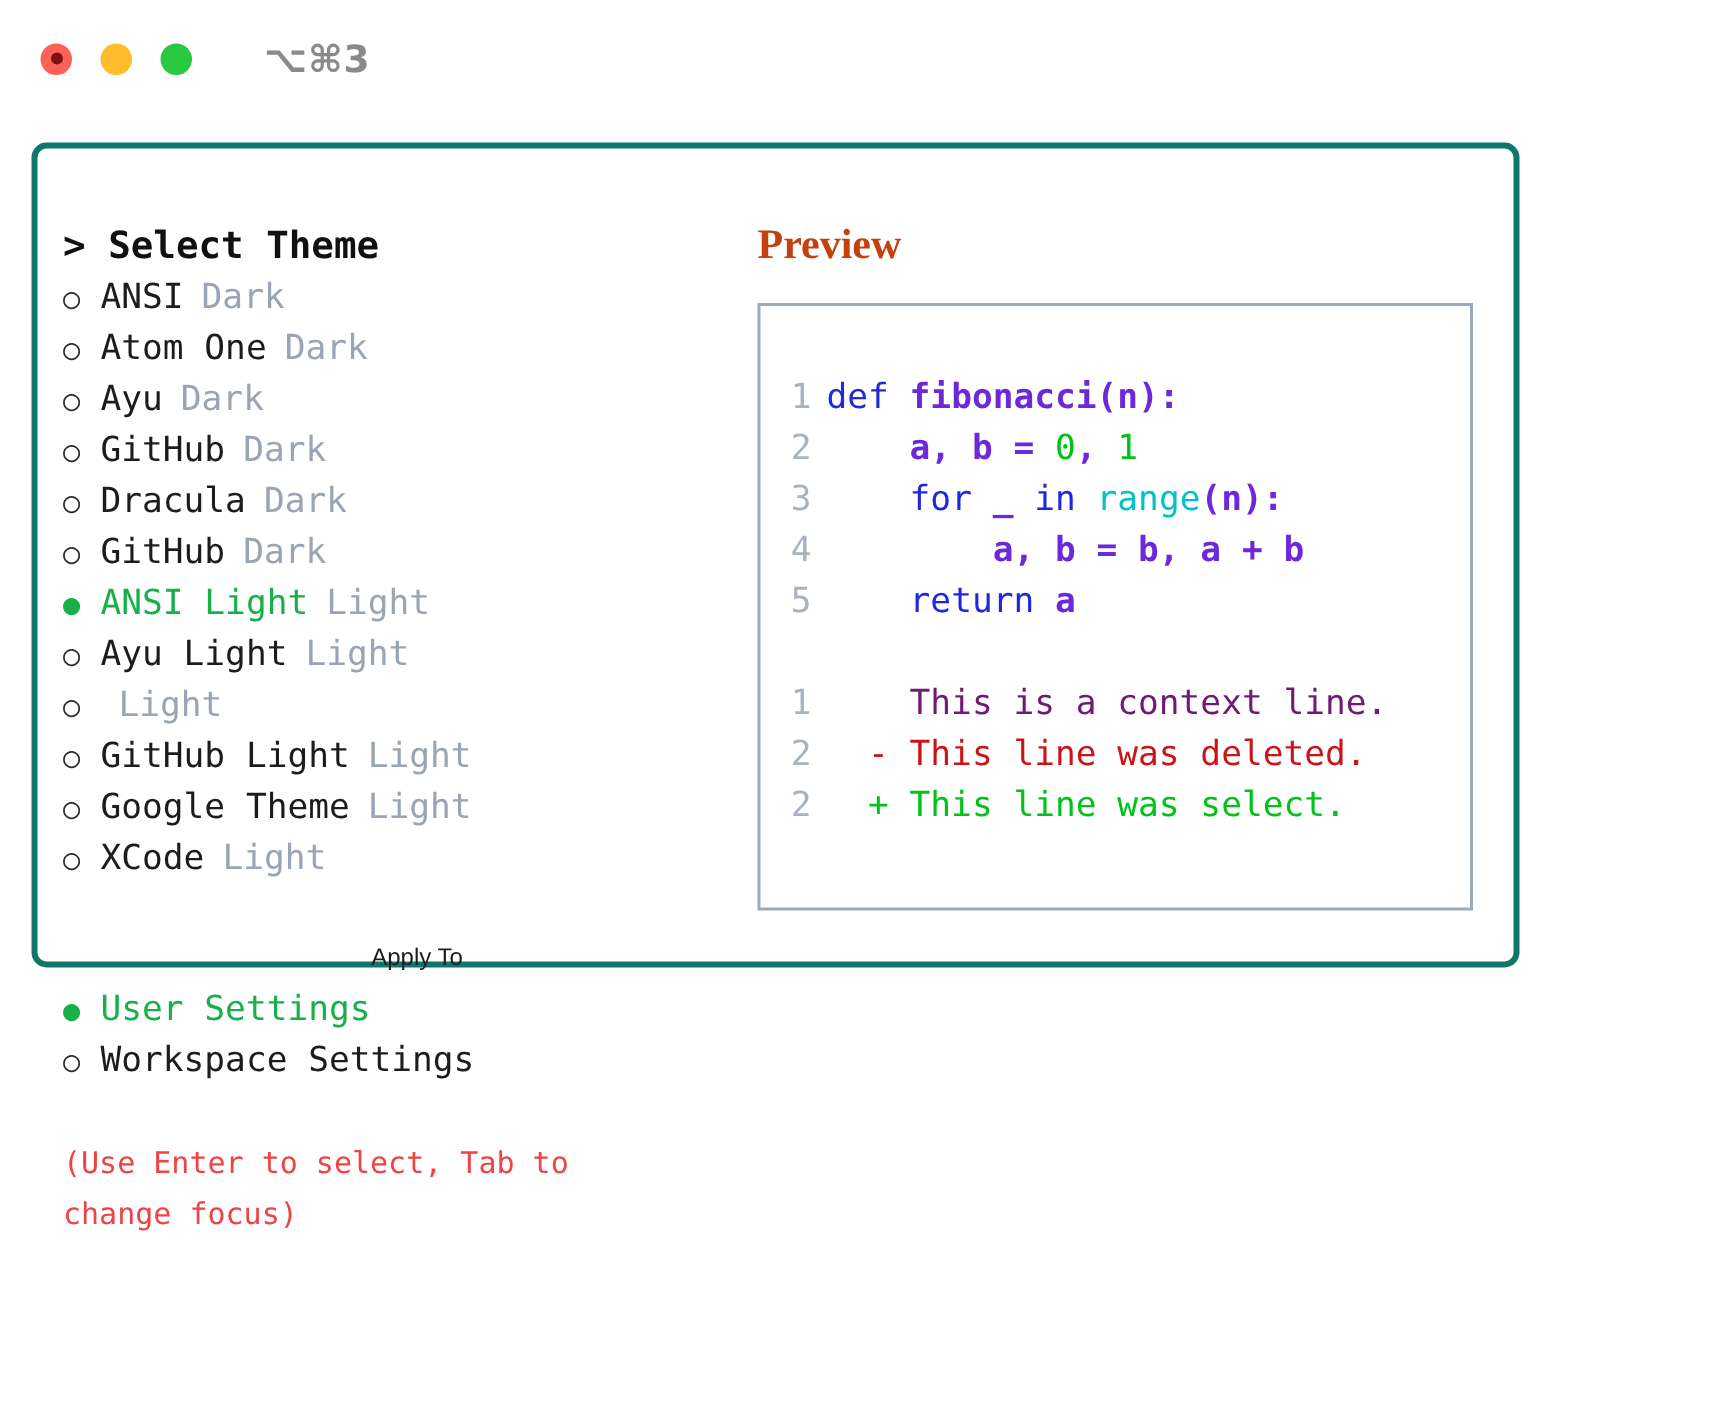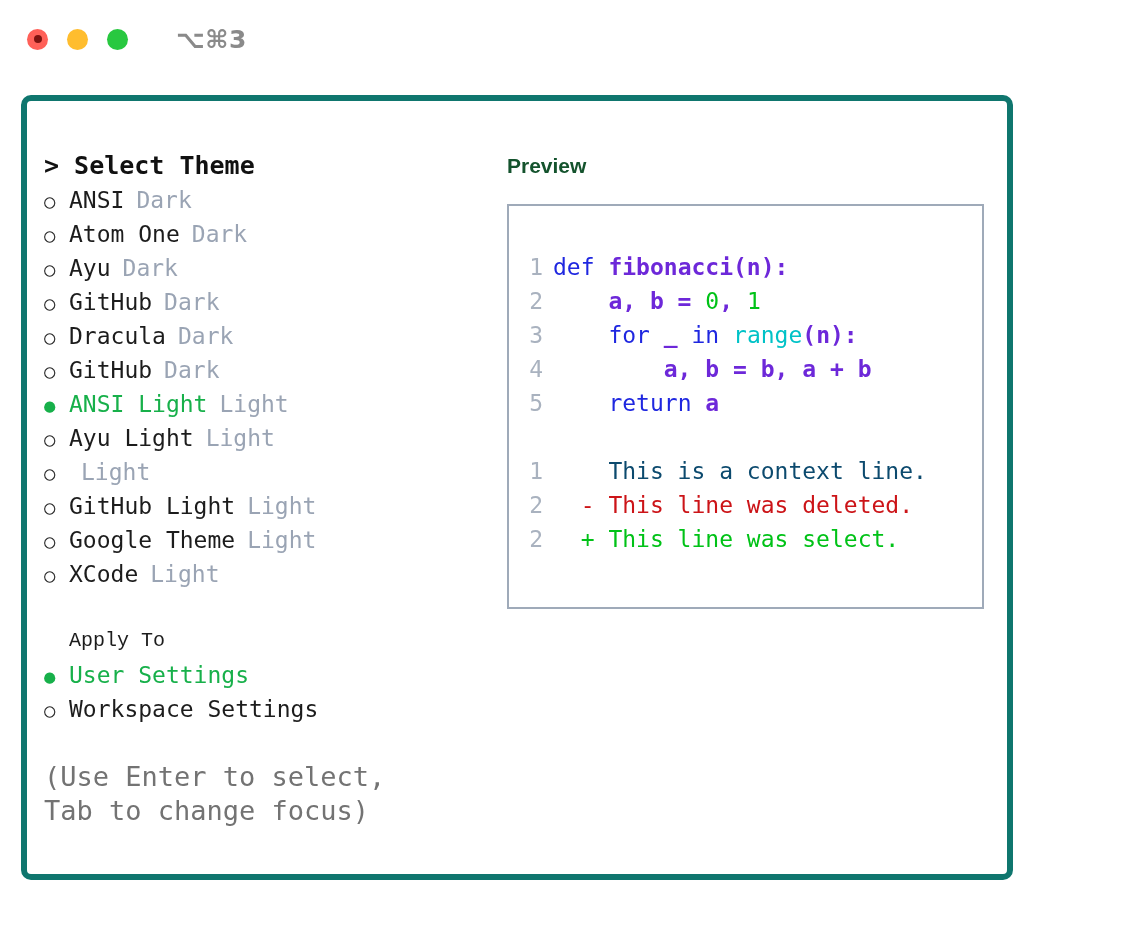--- a/index.html
+++ b/index.html
@@ -70,22 +70,22 @@
     letter-spacing: 0.5px;
     font-family: "DejaVu Sans", "Liberation Sans", sans-serif;
   }
 
   
   .card {
     position: absolute;
     left: 21px;
     top: 95px;
     width: 992px;
-    height: 785px;
-    border: 6px solid #0f766e;
+    height: 550px;
+    border: 4px solid #0f766e;
     border-radius: 10px;
     background: #ffffff;
     box-sizing: border-box;
   }
 
   .card-inner {
     position: absolute;
     left: 0; top: 0;
     width: 100%;
     height: 100%;
@@ -130,44 +130,45 @@
     color: #2b2b2b;
     font-size: 19px;
   }
   .opt-row.selected .opt-bullet { color: #17b04a; }
   .opt-name   { color: #1c1c1c; }
   .opt-row.selected .opt-name { color: #17b04a; }
   .opt-badge  { color: #9aa4b4; margin-left: 12px; }
 
   .subsection {
     margin-top: 33px;
-    font-size: 20px;
+    font-size: 16px;
     color: #1c1c1c;
     line-height: 34px;
     padding-left: 25px;
     white-space: pre;
-    font-family: Liberation Mono, monospace;
+    font-family: Liberation Sans, sans-serif;
+    text-align: center;
   }
 
   .hint {
     margin-top: 34px;
-    font-size: 27px;
-    color: #737373;
+    font-size: 20px;
+    color: #ef4444;
     line-height: 34px;
     width: 400px;
     font-family: "DejaVu Sans Mono", "Liberation Mono", monospace;
   }
 
   
   .preview-title {
-    font-size: 21px;
+    font-size: 28px;
     font-weight: 700;
-    color: #14532d;
-    line-height: 34px;
-    font-family: Liberation Sans, sans-serif;
+    color: #c2410c;
+    line-height: 34px;
+    font-family: Liberation Serif, serif;
   }
 
   .preview-box {
     margin-top: 21px;
     width: 477px;
     height: 405px;
     border: 2px solid #9faab9;
     box-sizing: border-box;
     background: #ffffff;
     padding: 44px 0 0 0;
@@ -192,21 +193,21 @@
   }
   .code-text { color: #1c1c1c; }
 
   .tok-kw   { color: #1f27e0; }
   .tok-fn   { color: #00c2c7; }
   .tok-num  { color: #00c217; }
   .tok-plain{ color: #6d28d9; font-weight: bold; }
 
   .spacer-line { height: 34px; }
 
-  .diff-ctx { color: #0c4a6e; }
+  .diff-ctx { color: #701a75; }
   .diff-del { color: #cc1418; text-align: right; }
   .diff-add { color: #00c217; }
 </style>
 </head>
 <body>
 
 <div class="window">
 
   <div class="titlebar">
     <div class="traffic-lights">

